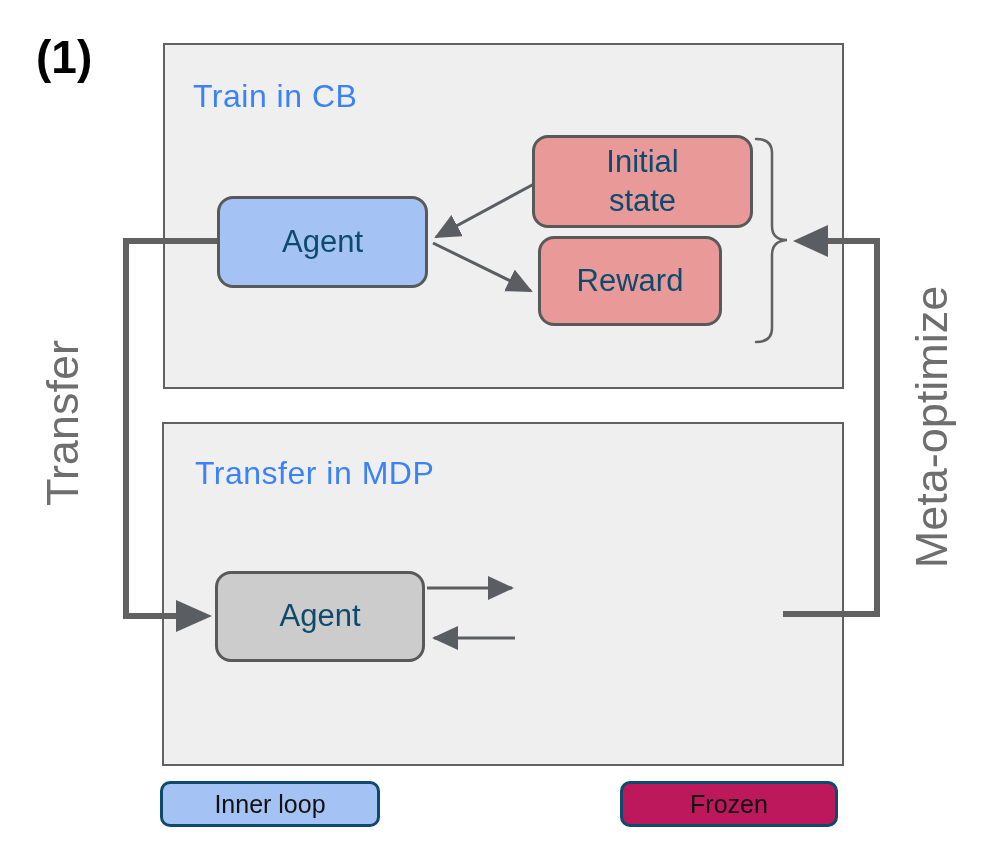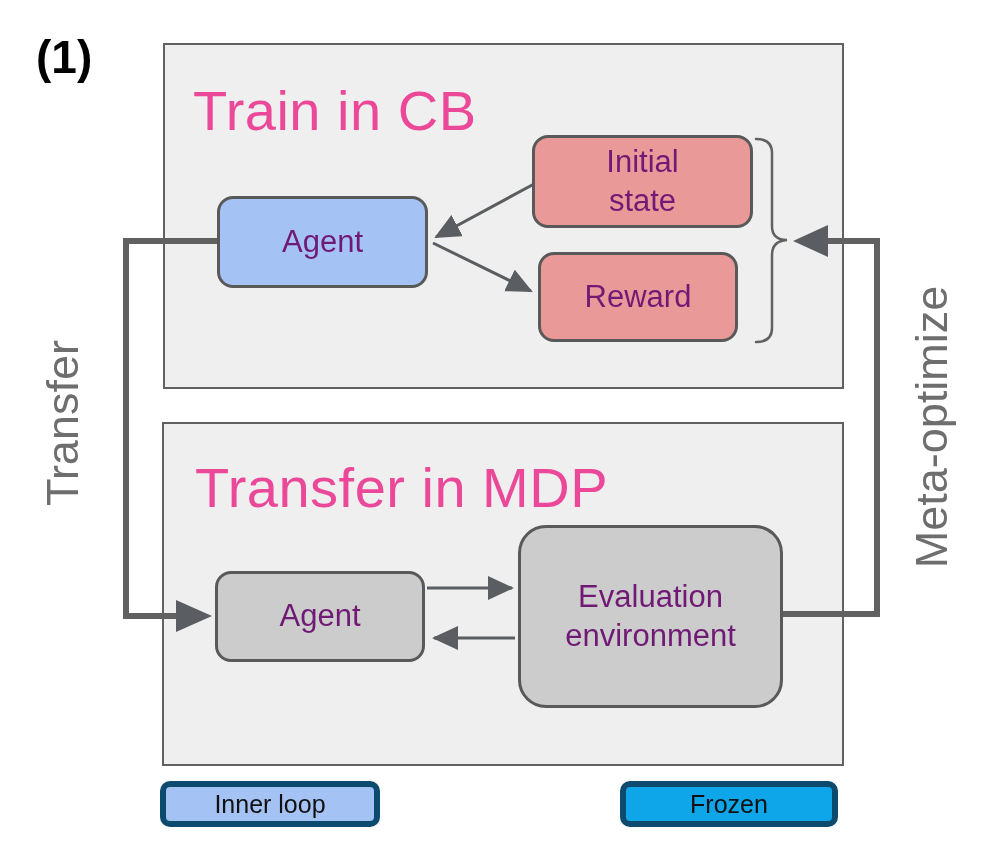--- a/index.html
+++ b/index.html
@@ -14,22 +14,22 @@
 
   
   .panel {
     position: absolute;
     background: #efefef;
     border: 2px solid #616161;
     z-index: 1;
   }
   .panel-title {
     position: absolute;
-    font-size: 56px;
-    color: #ec4899;
+    font-size: 32px;
+    color: #3b82f6;
     z-index: 3;
     white-space: nowrap;
     letter-spacing: 0.5px;
   }
 
   
   .connectors {
     position: absolute;
     left: 0; top: 0;
     width: 1002px; height: 863px;
@@ -39,21 +39,21 @@
   
   .node {
     position: absolute;
     border: 3px solid #595959;
     border-radius: 16px;
     display: flex;
     align-items: center;
     justify-content: center;
     text-align: center;
     font-size: 31px;
-    color: #701a75;
+    color: #0c4a6e;
     white-space: pre-line;
     line-height: 1.25;
     z-index: 3;
     box-sizing: border-box;
   }
   .node-blue { background: #a4c2f4; }
   .node-pink { background: #ea9999; }
   .node-gray { background: #cccccc; }
 
   .figure-label {
@@ -78,33 +78,33 @@
     white-space: nowrap;
   }
   .side-label.left  { width: 320px; left: -97px; top: 393px; }
   .side-label.right { width: 440px; left: 712px; top: 397px; }
 
   
   .legend-item {
     position: absolute;
     top: 781px;
     height: 46px;
-    border: 6px solid #0c4a6e;
+    border: 3px solid #0c4a6e;
     border-radius: 10px;
     display: flex;
     align-items: center;
     justify-content: center;
     font-size: 25px;
     color: #111111;
     z-index: 3;
     box-sizing: border-box;
   }
   .legend-inner  { left: 160px; width: 220px; background: #a4c2f4; }
   .legend-outer  { left: 393px; width: 217px; background: #ea9999; }
-  .legend-frozen { left: 620px; width: 218px; background: #0ea5e9; }
+  .legend-frozen { left: 620px; width: 218px; background: #be185d; }
 </style>
 </head>
 <body>
 
 <div class="stage">
 
   <div class="figure-label">(1)</div>
 
   <div class="panel" style="left:163px; top:43px; width:677px; height:342px;"></div>
   <div class="panel" style="left:162px; top:422px; width:678px; height:340px;"></div>
@@ -130,25 +130,23 @@
     <line x1="534" y1="184" x2="436" y2="237" stroke="#5a5e62" stroke-width="3" marker-end="url(#ah)"></line>
     <line x1="433" y1="243" x2="531" y2="291" stroke="#5a5e62" stroke-width="3" marker-end="url(#ah)"></line>
 
     <line x1="427" y1="588" x2="512" y2="588" stroke="#5a5e62" stroke-width="3" marker-end="url(#ah)"></line>
     <line x1="515" y1="638" x2="434" y2="638" stroke="#5a5e62" stroke-width="3" marker-end="url(#ah)"></line>
   </svg>
 
   <div class="node node-blue" style="left:217px; top:196px; width:211px; height:92px;">Agent</div>
   <div class="node node-pink" style="left:532px; top:135px; width:221px; height:93px;">Initial
 state</div>
-  <div class="node node-pink" style="left:538px; top:252px; width:200px; height:90px;">Reward</div>
+  <div class="node node-pink" style="left:538px; top:236px; width:184px; height:90px;">Reward</div>
 
   <div class="node node-gray" style="left:215px; top:571px; width:210px; height:91px;">Agent</div>
-  <div class="node node-gray" style="left:518px; top:525px; width:265px; height:183px; border-radius:28px;">Evaluation
-environment</div>
 
   <div class="side-label left">Transfer</div>
   <div class="side-label right">Meta-optimize</div>
 
   <div class="legend-item legend-inner">
     <span>Inner loop</span>
   </div>
   <div class="legend-item legend-frozen">
     <span>Frozen</span>
   </div>

